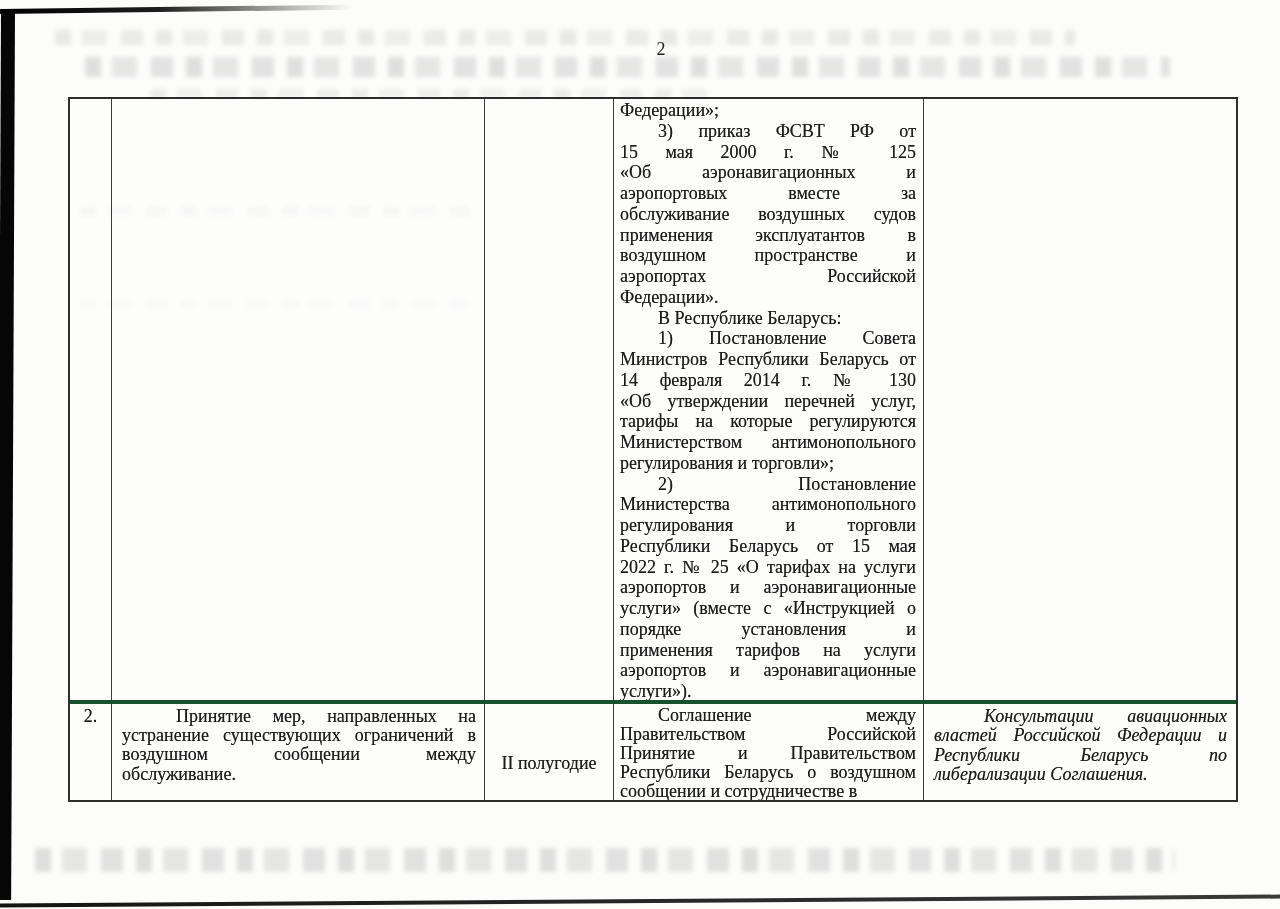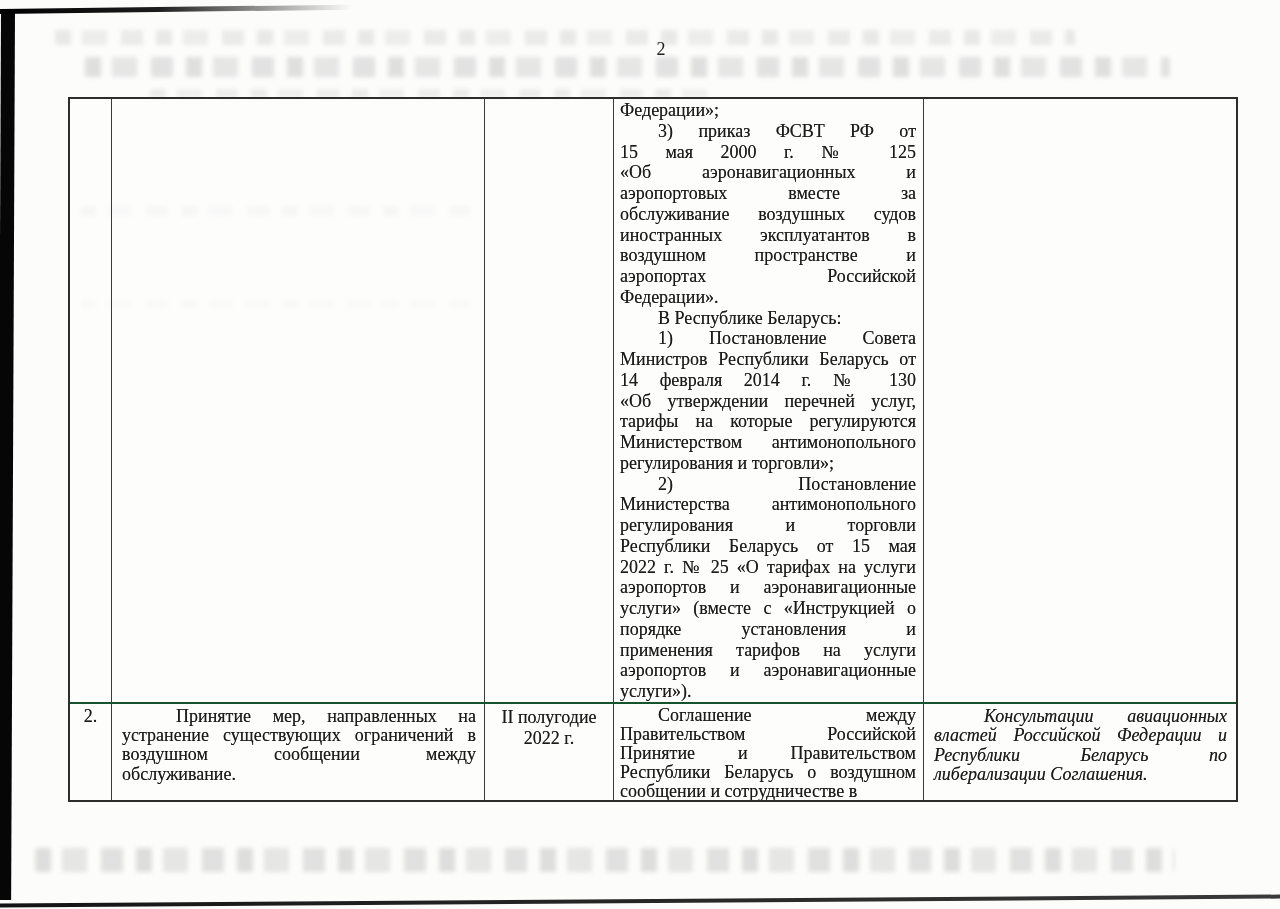--- a/index.html
+++ b/index.html
@@ -55,33 +55,33 @@
     background:rgba(255,255,255,.35);
   }
   .cell{
     box-sizing:border-box;overflow:hidden;position:relative;
     border-right:1.5px solid #3b3b3b;
     font-size:18px;line-height:20.75px;
     text-shadow:0 0 .5px rgba(25,25,25,.65);
     --indent:38px;
   }
   .cell.lastcol{border-right:none;font-style:italic;}
-  .cell.r1{border-bottom:2px solid #14532d;}
+  .cell.r1{border-bottom:4px solid #14532d;}
   .cell-docs{padding:1px 7px 0 6px;}
   .cell-num{padding-top:3px;text-align:center;line-height:19.2px;}
   .cell-action{padding:3px 8px 0 10px;line-height:19.2px;--indent:54px;}
   .cell-period{padding-top:3px;line-height:21px;}
   .cell-agreement{padding:2px 7px 0 6px;line-height:19.1px;--indent:38px;}
   .cell-consult{padding:3px 9px 0 10px;line-height:19.3px;--indent:50px;}
 
   .tline{text-align:justify;text-align-last:justify;white-space:nowrap;}
   .tline.lastline{text-align-last:left;white-space:normal;}
   .tline.firstline{padding-left:var(--indent);}
   .tline.boldline{font-weight:normal;}
-  .cell-period .tline{text-align:left;text-align-last:center;padding-left:0;}
+  .cell-period .tline{text-align:left;text-align-last:center;padding-left:0;margin-top:46px;}
 </style>
 </head>
 <body>
 
 <div class="edge-bar"></div>
 <div class="edge-top-line"></div>
 <div class="ghost g1"></div>
 <div class="ghost g2"></div>
 <div class="ghost g3"></div>
 <div class="ghost g5"></div>
@@ -96,21 +96,21 @@
   <div class="cell r1"></div>
   <div class="cell r1"></div>
   <div class="cell r1"></div>
   <div class="cell r1 cell-docs">
       <div class="tline lastline">Федерации»;</div>
       <div class="tline firstline">3) приказ ФСВТ РФ от</div>
       <div class="tline">15 мая 2000 г. № 125</div>
       <div class="tline">«Об аэронавигационных и</div>
       <div class="tline">аэропортовых вместе за</div>
       <div class="tline">обслуживание воздушных судов</div>
-      <div class="tline">иностранных эксплуатантов в</div>
+      <div class="tline">применения эксплуатантов в</div>
       <div class="tline">воздушном пространстве и</div>
       <div class="tline">аэропортах Российской</div>
       <div class="tline lastline">Федерации».</div>
       <div class="tline lastline firstline boldline">В Республике Беларусь:</div>
       <div class="tline firstline">1) Постановление Совета</div>
       <div class="tline">Министров Республики Беларусь от</div>
       <div class="tline">14 февраля 2014 г. № 130</div>
       <div class="tline">«Об утверждении перечней услуг,</div>
       <div class="tline">тарифы на которые регулируются</div>
       <div class="tline">Министерством антимонопольного</div>

